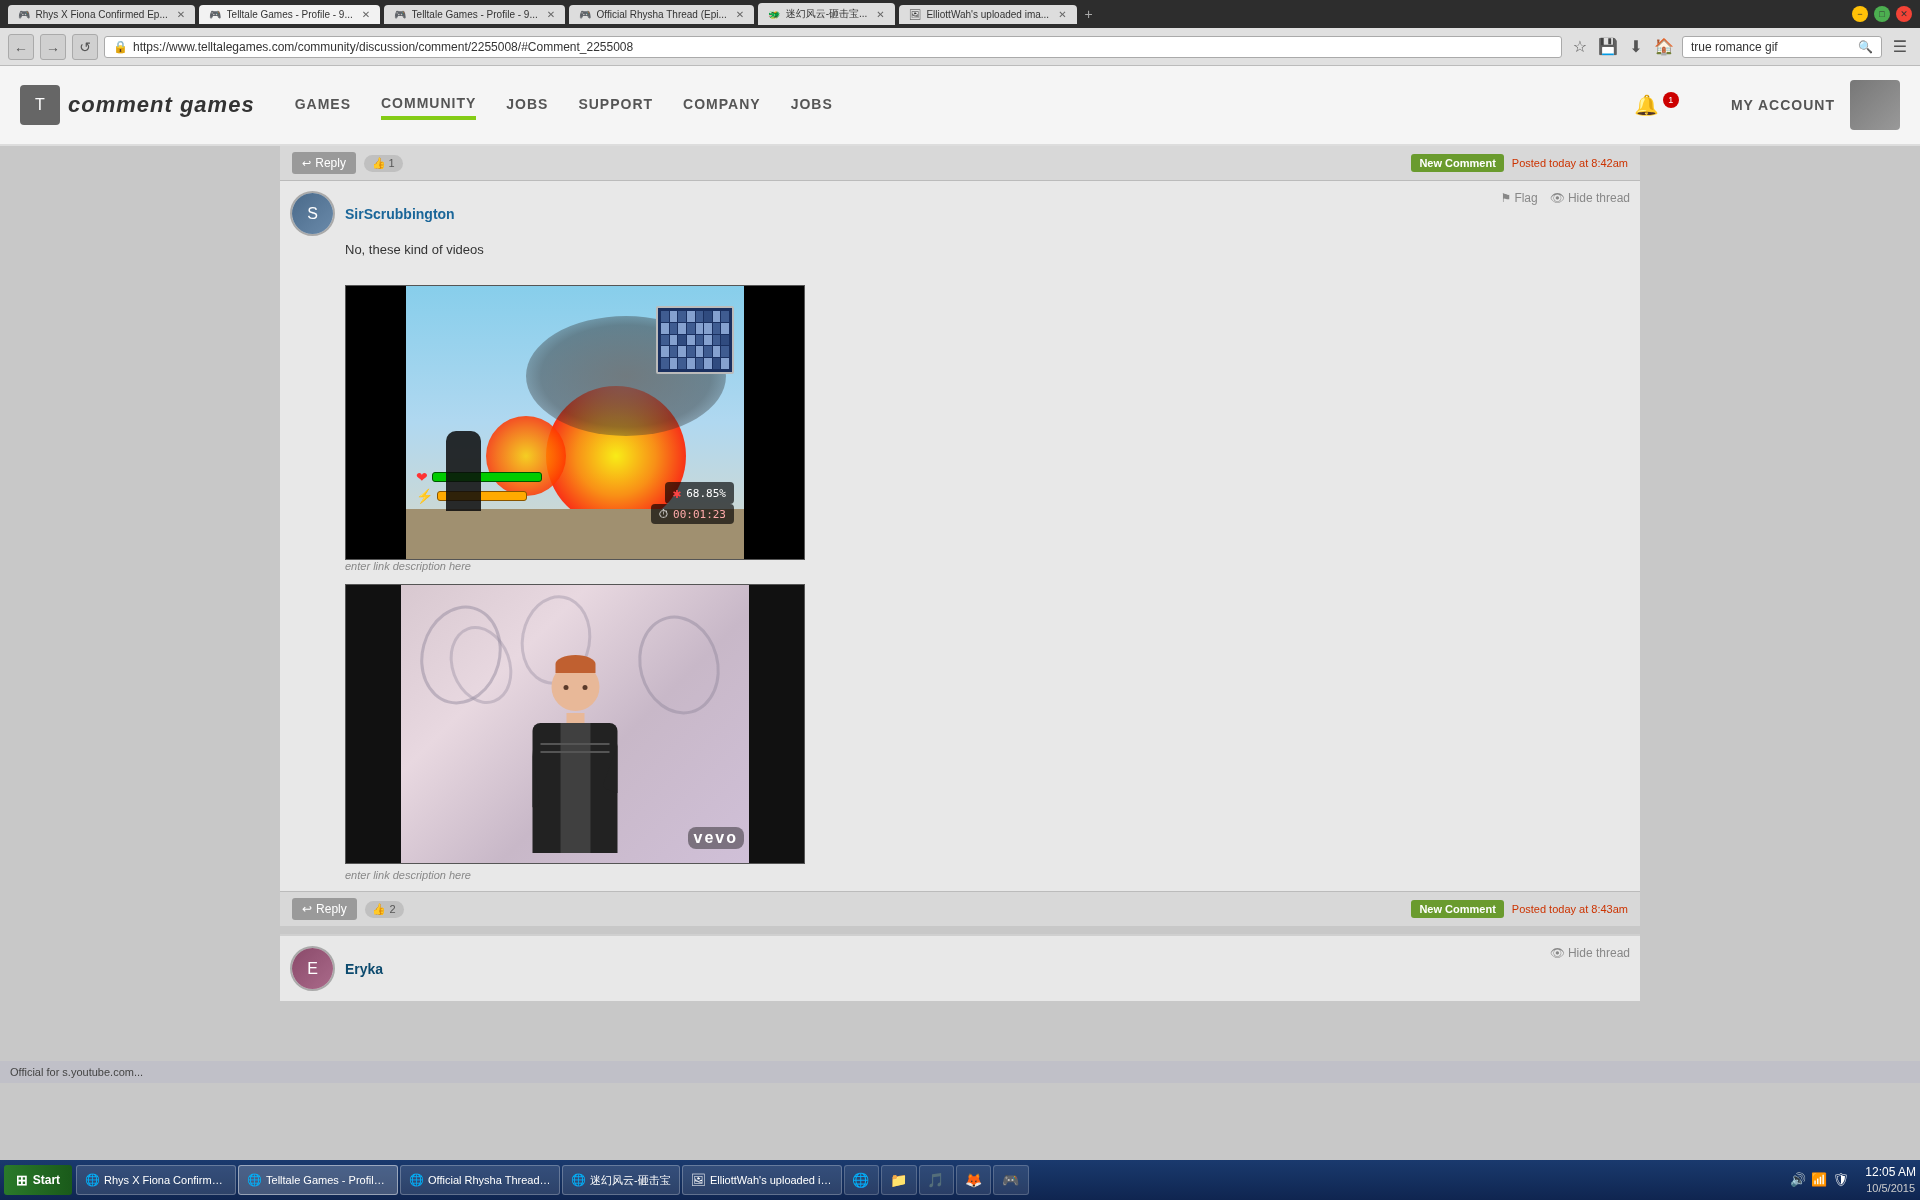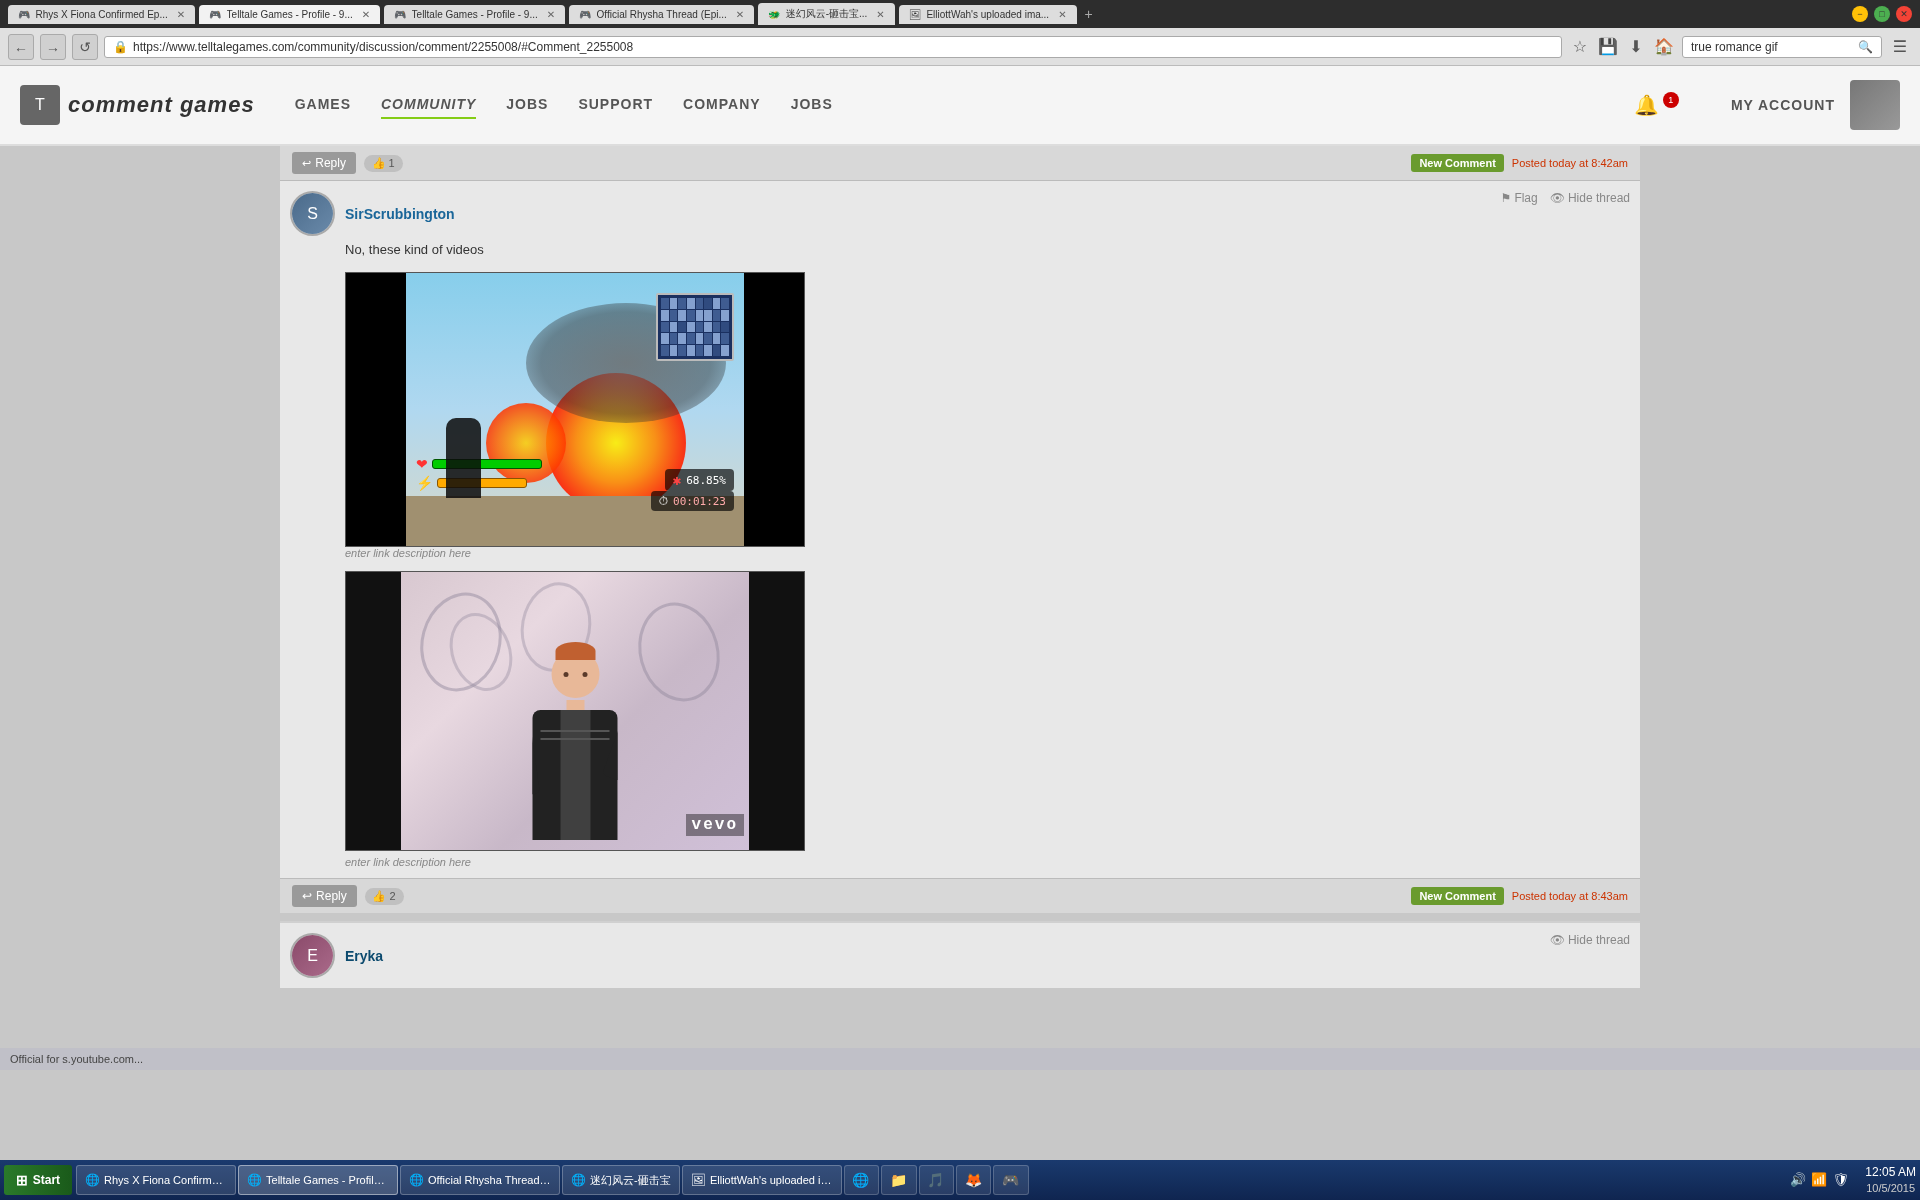--- a/index.html
+++ b/index.html
@@ -114,21 +114,21 @@
   <span class="nav-icon">☰</span>
 </div>
 
 <div class="site-header" style="background: #f5f5f5; border-bottom: 2px solid #ddd;">
   <div class="logo-area">
     <div class="logo-icon" style="background: #666; width:40px; height:40px; border-radius:4px; display:flex; align-items:center; justify-content:center; color:white; font-size:16px;">T</div>
     <span class="logo-text" style="font-size:22px; font-weight:bold; color:#333; font-style:italic;">comment games</span>
   </div>
   <div class="site-nav">
     <a style="color:#555; text-decoration:none; font-size:14px; font-weight:bold; letter-spacing:1px;">GAMES</a>
-    <a style="color:#555; text-decoration:none; font-size:14px; font-weight:bold; letter-spacing:1px; border-bottom: 2px solid #84cc16; font-style: italic;">COMMUNITY</a>
+    <a style="color:#555; text-decoration:none; font-size:14px; font-weight:bold; letter-spacing:1px; border-bottom: 4px solid #84cc16;">COMMUNITY</a>
     <a style="color:#555; text-decoration:none; font-size:14px; font-weight:bold; letter-spacing:1px;">JOBS</a>
     <a style="color:#555; text-decoration:none; font-size:14px; font-weight:bold; letter-spacing:1px;">SUPPORT</a>
     <a style="color:#555; text-decoration:none; font-size:14px; font-weight:bold; letter-spacing:1px;">COMPANY</a>
     <a style="color:#555; text-decoration:none; font-size:14px; font-weight:bold; letter-spacing:1px;">JOBS</a>
   </div>
   <div class="header-right">
     <div style="display:flex; align-items:center; gap:4px; cursor:pointer;">
       <span style="font-size:20px; color:#666;">🔔</span>
       <span style="width:16px; height:16px; background:#cc0000; border-radius:50%; display:flex; align-items:center; justify-content:center; color:white; font-size:9px; margin-top:-10px;">1</span>
     </div>
@@ -173,21 +173,21 @@
           <span>Flag</span>
         </span>
         <span style="font-size:12px; color:#888; cursor:pointer; display:flex; align-items:center; gap:3px;">
           <span>👁</span>
           <span>Hide thread</span>
         </span>
       </div>
     </div>
 
     <div style="padding-left: 55px;">
-      <p style="font-size:13px; color:#333; margin-bottom:15px;">No, these kind of videos</p>
+      <p style="font-size:13px; color:#333; margin-bottom:28px;">No, these kind of videos</p>
 
       <div class="game-screenshot">
 
         <div style="position:absolute; left:0; top:0; bottom:0; width:60px; background:#000;"></div>
         <div style="position:absolute; right:0; top:0; bottom:0; width:60px; background:#000;"></div>
 
         <div style="position:absolute; left:60px; right:60px; top:0; bottom:0; background:linear-gradient(to bottom, #87CEEB 0%, #b0d8f0 50%, #d8d8c8 100%);"></div>
 
         <div class="explosion"></div>
         <div class="smoke-cloud"></div>
@@ -296,21 +296,21 @@
             <div style="position:absolute; top:0; left:50%; transform:translateX(-50%); width:30px; height:130px; background:#888; opacity:0.3;"></div>
             <div style="position:absolute; top:20px; left:8px; right:8px; height:2px; background:#555;"></div>
             <div style="position:absolute; top:28px; left:8px; right:8px; height:2px; background:#555;"></div>
 
             <div style="position:absolute; top:5px; left:-18px; width:20px; height:80px; background:#222222; border-radius:5px; transform:rotate(-8deg);"></div>
 
             <div style="position:absolute; top:5px; right:-15px; width:20px; height:65px; background:#222222; border-radius:5px; transform:rotate(20deg);"></div>
           </div>
         </div>
 
-        <div style="position:absolute; bottom:14px; right:60px; color:white; font-size:16px; font-weight:bold; letter-spacing:2px; background:rgba(0,0,0,0.4); padding:2px 6px; border-radius:0; font-family:Liberation Mono, monospace;">vevo</div>
+        <div style="position:absolute; bottom:14px; right:60px; color:white; font-size:16px; font-weight:bold; letter-spacing:2px; background:rgba(0,0,0,0.4); padding:2px 6px; border-radius:8px; font-family:Liberation Sans, sans-serif;">vevo</div>
       </div>
       <span style="font-size:11px; color:#888; display:block; margin-top:5px; font-style:italic;">enter link description here</span>
     </div>
   </div>
 
   <div style="display:flex; align-items:center; justify-content:space-between; padding: 6px 12px; background:#d8d8d8; border-top: 1px solid #bbb; margin-top:0;">
     <div style="display:flex; align-items:center; gap:8px;">
       <button style="background:#9a9a9a; border:none; border-radius:3px; padding:4px 10px; cursor:pointer; font-size:12px; color:#fff; display:flex; align-items:center; gap:4px;">
         <span>↩</span>
         <span>Reply</span>

